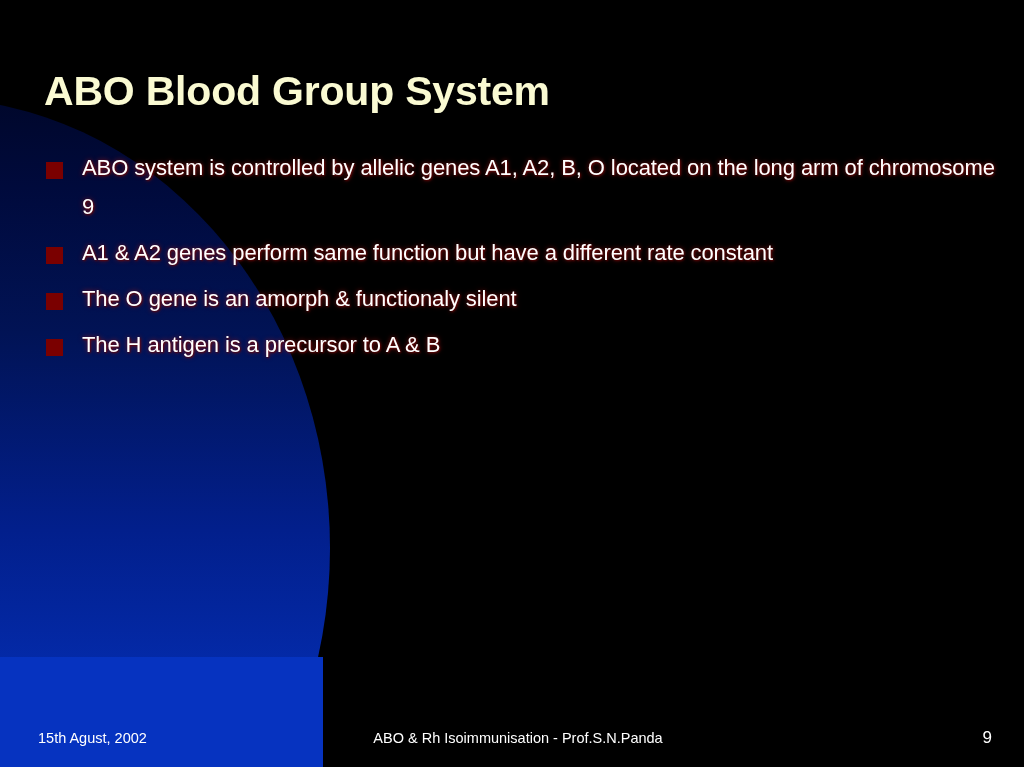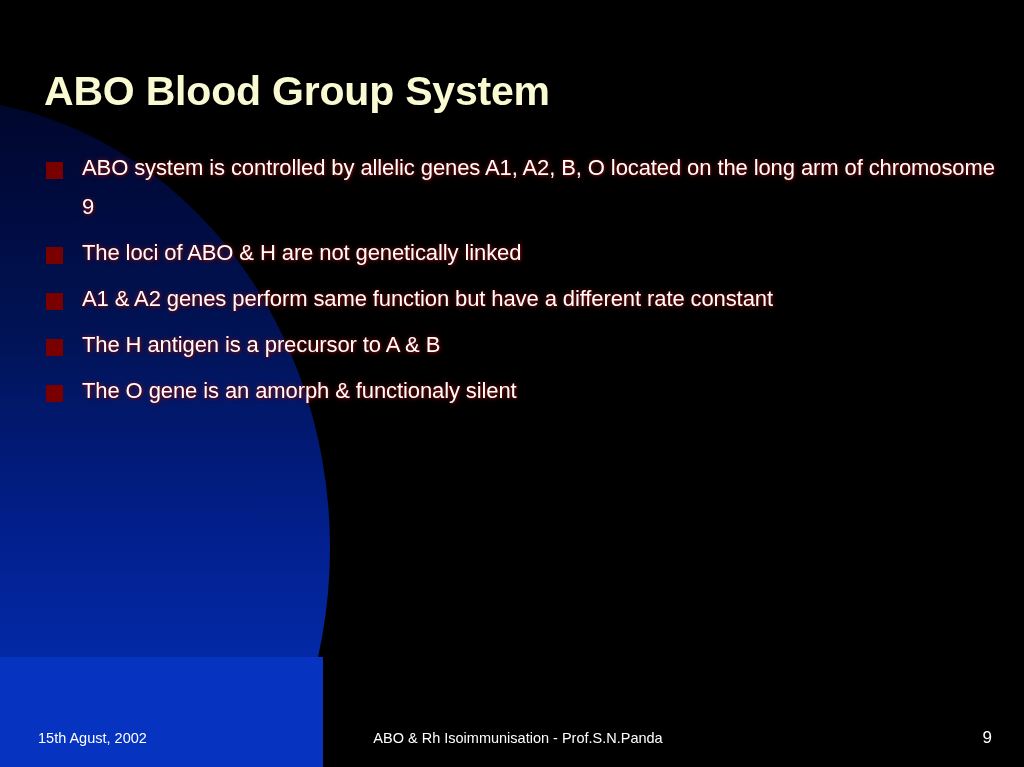--- a/index.html
+++ b/index.html
@@ -150,38 +150,34 @@
 
     <div id="title">ABO Blood Group System</div>
 
     <div id="bullets">
 
       <div class="bullet-row">
         <span class="bullet-marker"></span>
         <span class="bullet-text">ABO system is controlled by allelic genes A1, A2, B, O located on the long arm of chromosome 9</span>
       </div>
 
-      <div class="bullet-row">
-        <span class="bullet-marker"></span>
-        <span class="bullet-text">The loci of ABO &amp; H are not genetically linked</span>
-      </div>
 
       <div class="bullet-row">
         <span class="bullet-marker"></span>
         <span class="bullet-text">A1 &amp; A2 genes perform same function but have a different rate constant</span>
       </div>
 
       <div class="bullet-row">
         <span class="bullet-marker"></span>
-        <span class="bullet-text">The H antigen is a precursor to A &amp; B</span>
+        <span class="bullet-text">The O gene is an amorph &amp; functionaly silent</span>
       </div>
 
       <div class="bullet-row">
         <span class="bullet-marker"></span>
-        <span class="bullet-text">The O gene is an amorph &amp; functionaly silent</span>
+        <span class="bullet-text">The H antigen is a precursor to A &amp; B</span>
       </div>
 
 
     </div>
 
     <div id="footer">
       <div id="footer-date">15th Agust, 2002</div>
       <div id="footer-center">ABO &amp; Rh Isoimmunisation - Prof.S.N.Panda</div>
       <div id="footer-page">9</div>
     </div>

